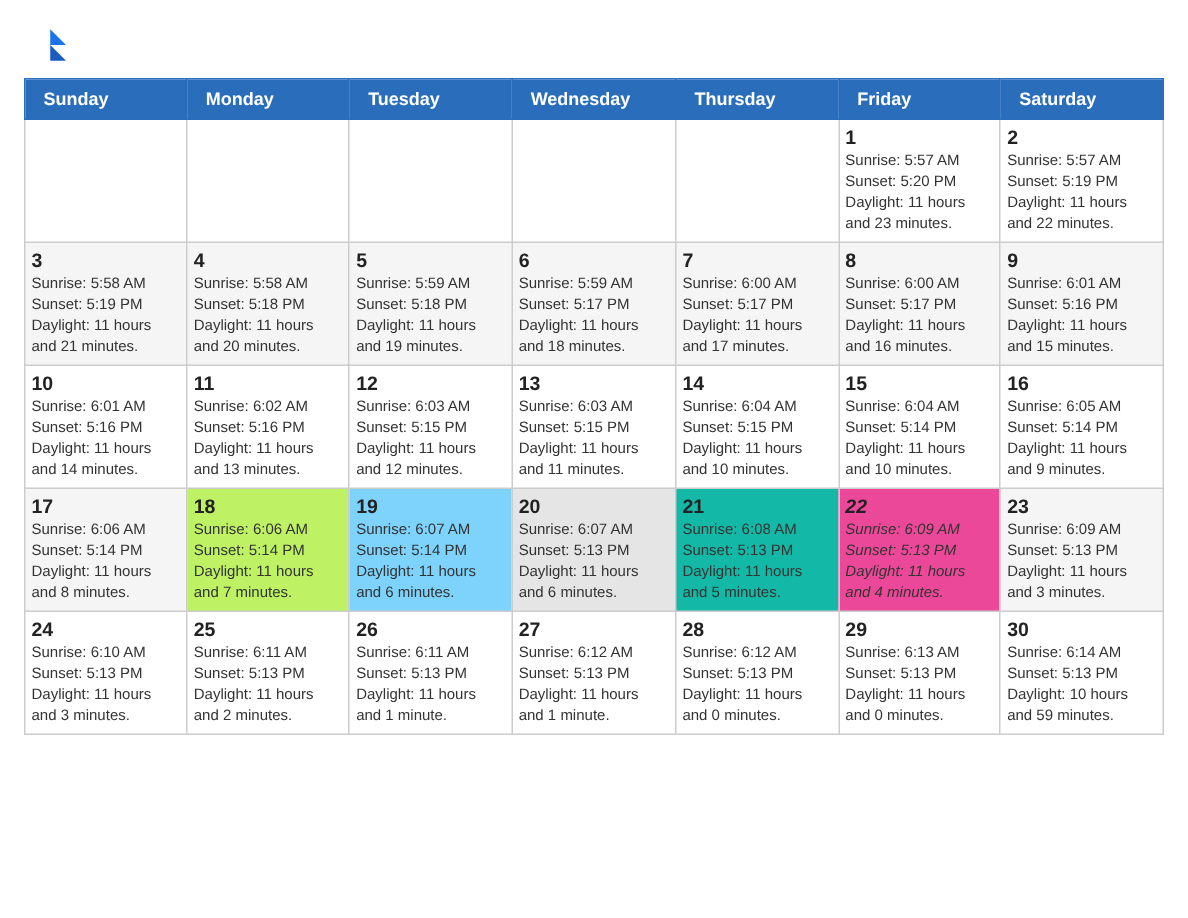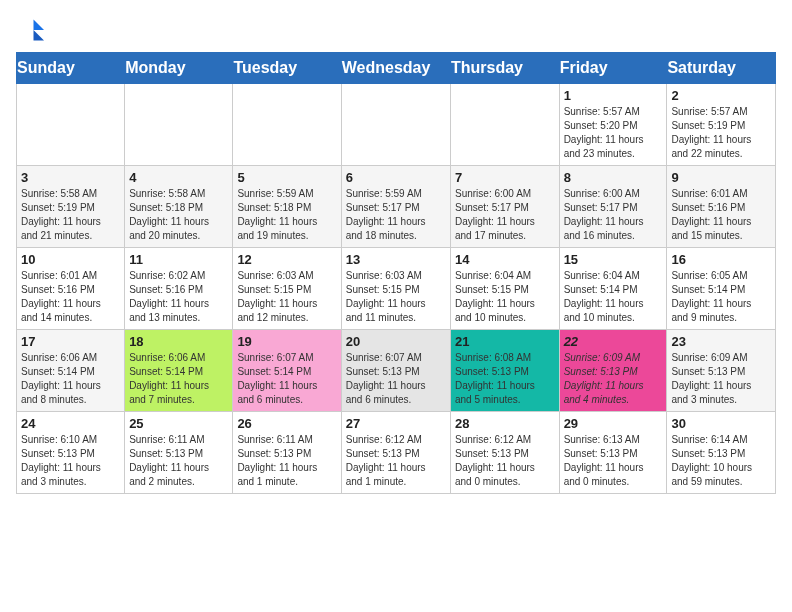--- a/index.html
+++ b/index.html
@@ -44,23 +44,23 @@
       margin-top: 2px;
     }
     .calendar {
       width: 100%;
       border-collapse: collapse;
       font-size: 11px;
     }
     .calendar th {
       background: #2a6ebb;
       color: #fff;
-      padding: 6px 0;
+      padding: 6px 12px;
       text-align: left;
-      font-size: 16px;
+      font-size: 12px;
       font-weight: bold;
       border: 1px solid #2a6ebb;
     }
     .calendar td {
       vertical-align: top;
       border: 1px solid #ccc;
       padding: 4px;
       width: 110px;
       min-height: 80px;
       background: #fff;
@@ -250,21 +250,21 @@
 Daylight: 11 hours
 and 8 minutes.</div>
         </td>
         <td style="background: #bef264;">
           <div class="day-num">18</div>
           <div class="day-info" style="white-space: pre-line;">Sunrise: 6:06 AM
 Sunset: 5:14 PM
 Daylight: 11 hours
 and 7 minutes.</div>
         </td>
-        <td style="background: #f9a8d4;">
+        <td style="background: #7dd3fc;">
           <div class="day-num">19</div>
           <div class="day-info" style="white-space: pre-line;">Sunrise: 6:07 AM
 Sunset: 5:14 PM
 Daylight: 11 hours
 and 6 minutes.</div>
         </td>
         <td style="background: #e5e5e5;">
           <div class="day-num">20</div>
           <div class="day-info" style="white-space: pre-line;">Sunrise: 6:07 AM
 Sunset: 5:13 PM

